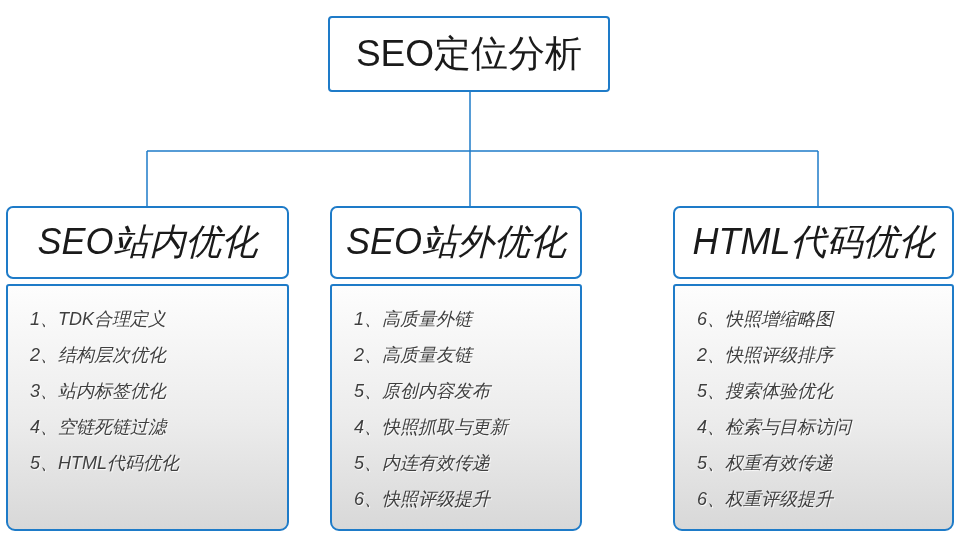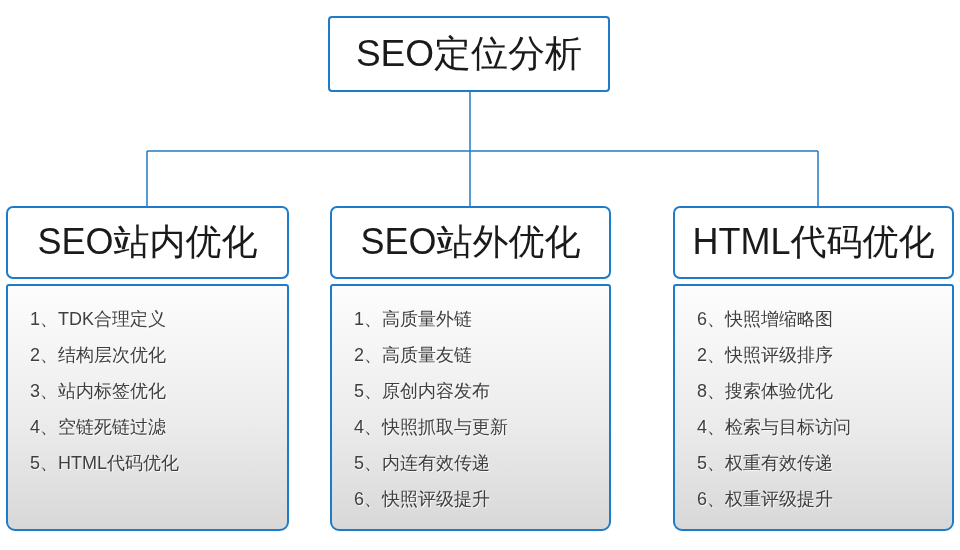--- a/index.html
+++ b/index.html
@@ -23,23 +23,23 @@
     background:#ffffff;
     border:2px solid var(--accent);
     border-radius:4px;
     display:flex;align-items:center;justify-content:center;
     font-size:36px;color:var(--heading-text);
     text-shadow:1px 1px 0 rgba(255,255,255,.85);
     white-space:nowrap;
   }
   .root-box{left:328px;top:16px;width:282px;height:76px;font-size:37px;}
 
-  .column{position:absolute;top:206px;}
+  .column{position:absolute;top:206px;font-style:italic;}
   .col-1{left:6px;width:283px;}
-  .col-2{left:330px;width:281px;}
+  .col-2{left:330px;width:252px;}
   .col-3{left:673px;width:281px;}
 
   .header-box{
     position:relative;width:100%;height:73px;
     background:#ffffff;border:2px solid var(--accent);border-radius:7px;
     display:flex;align-items:center;justify-content:center;
     font-size:36px;color:var(--heading-text);
     text-shadow:1px 1px 0 rgba(255,255,255,.85);
     white-space:nowrap;
   }
@@ -99,20 +99,20 @@
     </div>
   </div>
 
   <div class="column col-3">
     <div class="header-box">
       <span>HTML代码优化</span>
     </div>
     <div class="panel">
       <div class="item">6、快照增缩略图</div>
       <div class="item">2、快照评级排序</div>
-      <div class="item">8、搜索体验优化</div>
+      <div class="item">5、搜索体验优化</div>
       <div class="item">4、检索与目标访问</div>
       <div class="item">5、权重有效传递</div>
       <div class="item">6、权重评级提升</div>
     </div>
   </div>
 
 </div>
 
 </body></html>

